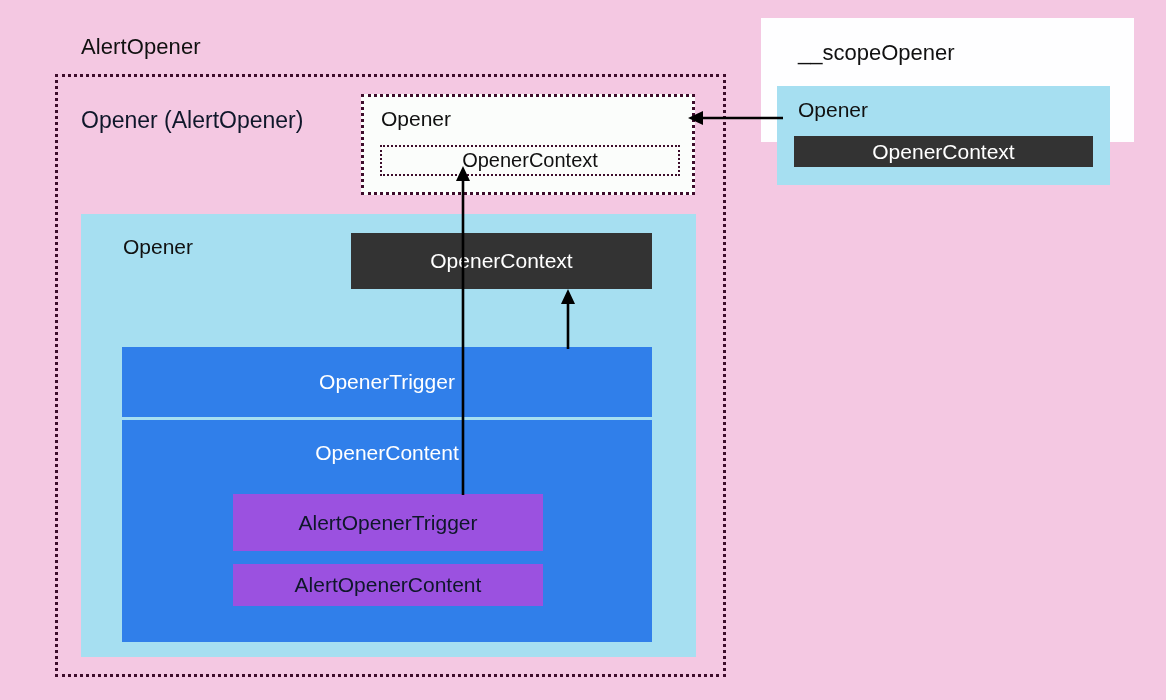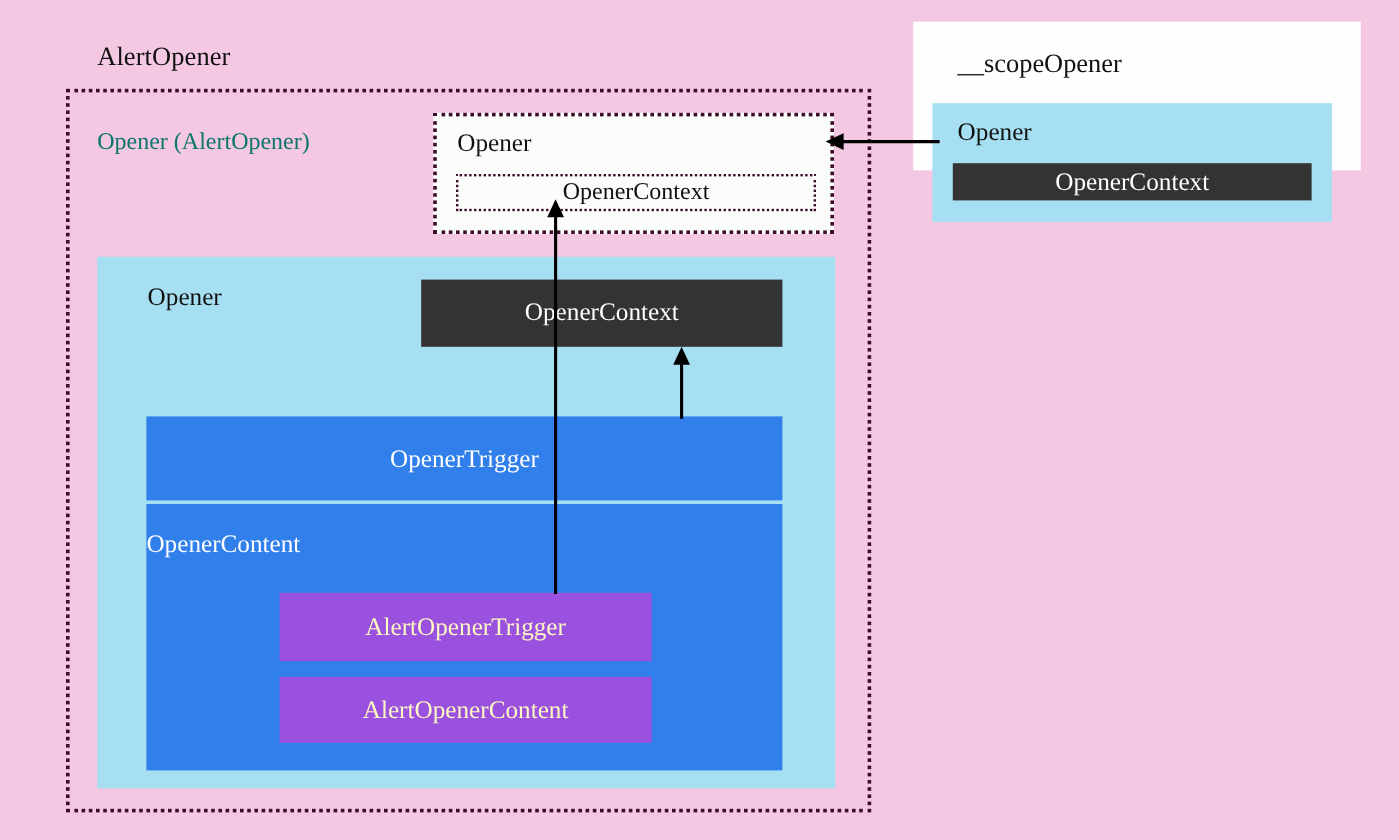--- a/index.html
+++ b/index.html
@@ -13,42 +13,42 @@
     font-family: "Liberation Sans", sans-serif;
     overflow: hidden;
   }
   #canvas {
     position: relative;
     width: 1166px;
     height: 700px;
   }
 
   
-  .abs { position: absolute; box-sizing: border-box; font-family: Liberation Serif, serif; }
+  .abs { position: absolute; box-sizing: border-box; }
 
   
   .root-title {
     left: 81px; top: 34px;
     font-size: 22px;
     color: #111111;
     letter-spacing: 0.1px;
     white-space: nowrap;
   }
 
   
   .dotted-outer {
     left: 55px; top: 74px;
     width: 671px; height: 603px;
     border: 3px dotted #3d0d2b;
     background: transparent;
   }
   .dotted-outer-label {
     left: 81px; top: 107px;
-    font-size: 20px;
-    color: #0f766e;
+    font-size: 23px;
+    color: #0f172a;
     white-space: nowrap;
   }
 
   
   .opener-card {
     left: 361px; top: 94px;
     width: 334px; height: 101px;
     border: 3px dotted #3d0d2b;
     background: #fbfdfb;
   }
@@ -120,38 +120,39 @@
     justify-content: center;
   }
   .opener-content {
     left: 41px; top: 206px;
     width: 530px; height: 222px;
   }
   .opener-content-label {
     position: absolute;
     left: 0; top: 21px;
     width: 100%;
+    text-align: center;
     font-size: 21px;
     color: #ffffff;
     white-space: nowrap;
   }
 
   
   .purple-block {
     position: absolute;
     background: #9b51e0;
-    color: #fef9c3;
+    color: #0f172a;
     font-size: 21px;
     display: flex;
     align-items: center;
     justify-content: center;
     white-space: nowrap;
   }
   .alert-trigger { left: 111px; top: 74px; width: 310px; height: 57px; }
-  .alert-content { left: 111px; top: 144px; width: 310px; height: 55px; }
+  .alert-content { left: 111px; top: 144px; width: 310px; height: 42px; }
 
   
   .scope-panel {
     left: 761px; top: 18px;
     width: 373px; height: 124px;
     background: #fefeff;
   }
   .scope-title {
     position: absolute;
     left: 37px; top: 22px;

